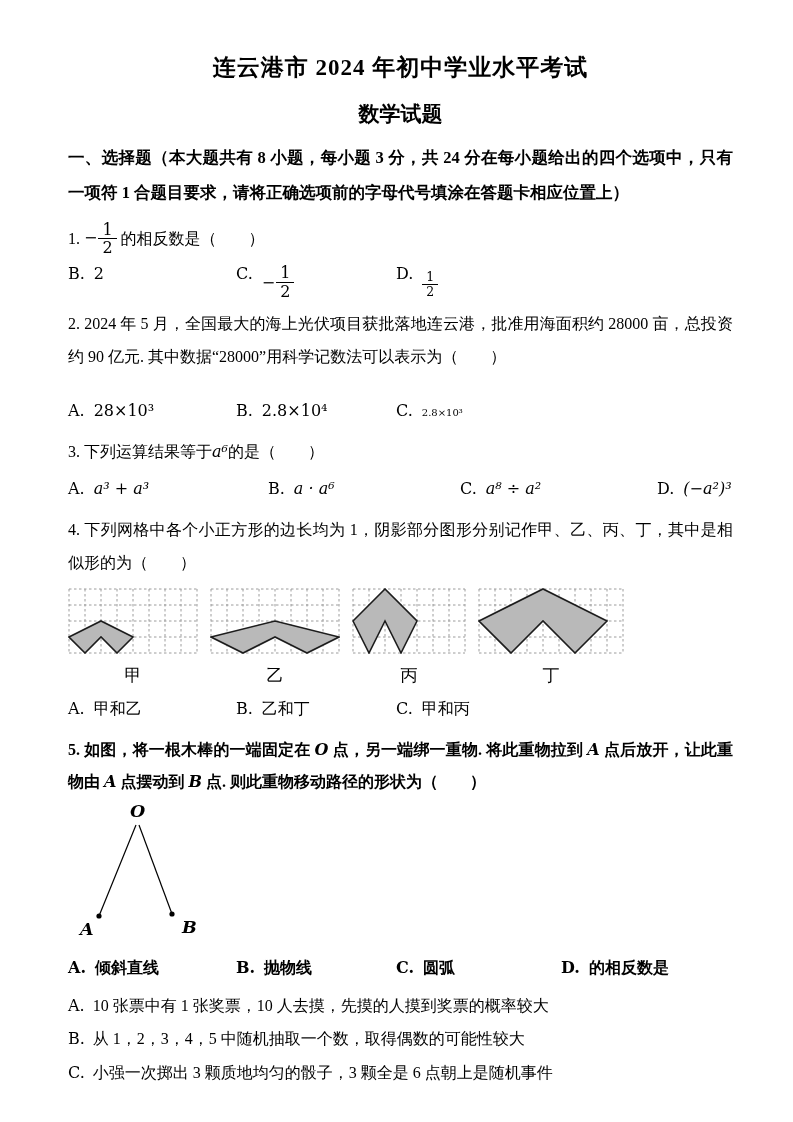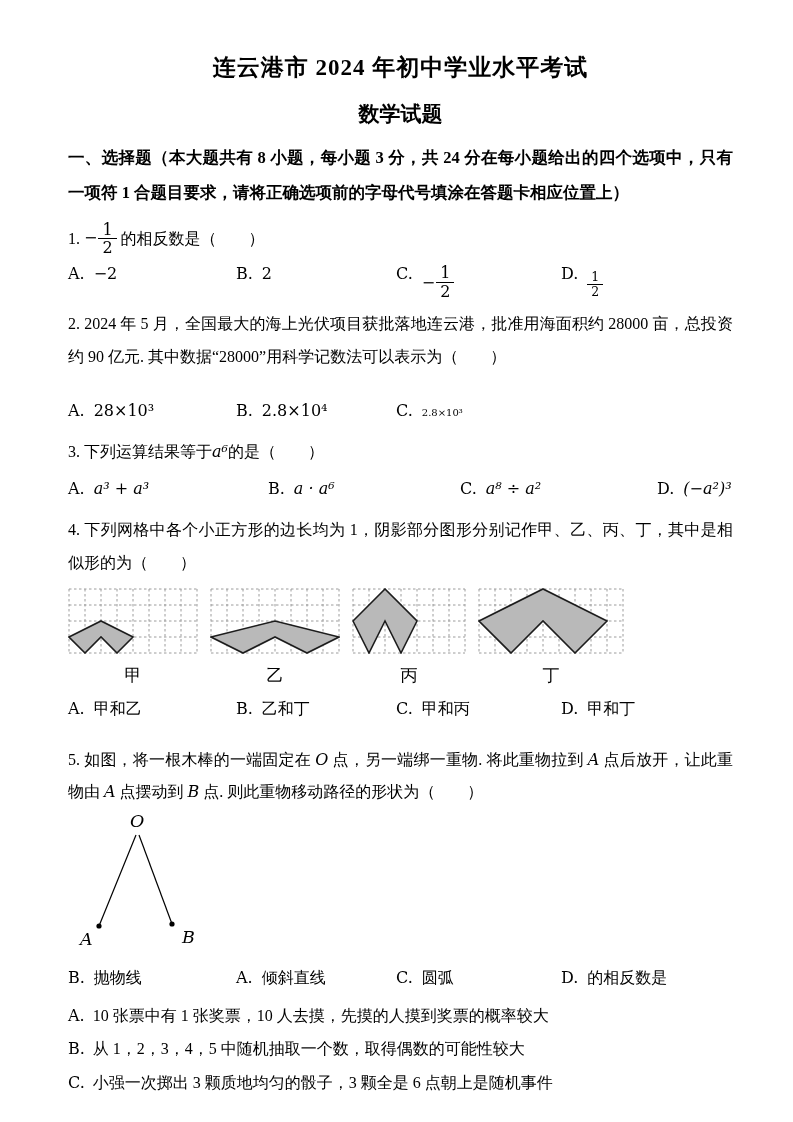--- a/index.html
+++ b/index.html
@@ -58,21 +58,20 @@
       <span class="fracwrap raised">
         <span class="fsign">−</span>
         <span class="frac">
             <span class="num">1</span>
             <span class="den">2</span>
           </span>
       </span>
       <span>的相反数是（　　）</span>
     </div>
     <div class="opts">
-      <span class="opt"><span class="lbl">A.</span><span class="sci">−2</span></span>
       <span class="opt"><span class="lbl">B.</span><span class="sci">2</span></span>
       <span class="opt"><span class="lbl">C.</span><span class="fracwrap">
             <span class="fsign">−</span>
             <span class="frac">
               <span class="num">1</span>
               <span class="den">2</span>
             </span>
           </span></span>
       <span class="opt"><span class="lbl">D.</span><span class="fracwrap smallwrap">
             <span class="frac small">
@@ -185,40 +184,39 @@
               <line y1="65" y2="65" x1="1" x2="145" class="gridline"></line>
               <polygon points="1,33 65,1 129,33 97,65 65,33 33,65" class="shape"></polygon>
             </svg></span>
         <span class="fig-label">丁</span>
       </div>
     </div>
     <div class="opts" style="margin-top:6px;">
       <span class="opt"><span class="lbl">A.</span><span>甲和乙</span></span>
       <span class="opt"><span class="lbl">B.</span><span>乙和丁</span></span>
       <span class="opt"><span class="lbl">C.</span><span>甲和丙</span></span>
-      <span class="opt"><span class="lbl">D.</span><span>甲和丁</span></span>
-    </div>
-  </div>
-
-  <div class="qblock" style="margin-top:18px;">
+    </div>
+  </div>
+
+  <div class="qblock" style="margin-top:8px;font-weight:bold;">
     <div class="stem">
       <span>5. 如图，将一根木棒的一端固定在 </span><span class="math">O</span><span> 点，另一端绑一重物. 将此重物拉到 </span><span class="math">A</span><span> 点后放开，让此重物由 </span><span class="math">A</span><span> 点摆动到 </span><span class="math">B</span><span> 点. 则此重物移动路径的形状为（　　）</span>
     </div>
     <svg class="pendulum" width="160" height="148" viewBox="0 0 160 148">
       <text class="svgvar" x="58" y="16">O</text>
       <line class="pline" x1="64" y1="24" x2="27" y2="115"></line>
       <line class="pline" x1="67" y1="24" x2="100" y2="113"></line>
       <circle class="pdot" cx="27" cy="115" r="2.6"></circle>
       <circle class="pdot" cx="100" cy="113" r="2.6"></circle>
       <text class="svgvar" x="8" y="134">A</text>
       <text class="svgvar" x="110" y="132">B</text>
     </svg>
     <div class="opts" style="margin-top:2px;">
+      <span class="opt"><span class="lbl">A.</span><span>倾斜直线</span></span>
       <span class="opt"><span class="lbl">B.</span><span>抛物线</span></span>
-      <span class="opt"><span class="lbl">A.</span><span>倾斜直线</span></span>
       <span class="opt"><span class="lbl">C.</span><span>圆弧</span></span>
       <span class="opt"><span class="lbl">D.</span><span>的相反数是</span></span>
     </div>
   </div>
 
   <div class="qblock" style="margin-top:4px;">
     <div class="statement"><span class="lbl">A.</span><span>10 张票中有 1 张奖票，10 人去摸，先摸的人摸到奖票的概率较大</span></div>
     <div class="statement"><span class="lbl">B.</span><span>从 1，2，3，4，5 中随机抽取一个数，取得偶数的可能性较大</span></div>
     <div class="statement"><span class="lbl">C.</span><span>小强一次掷出 3 颗质地均匀的骰子，3 颗全是 6 点朝上是随机事件</span></div>
   </div>

